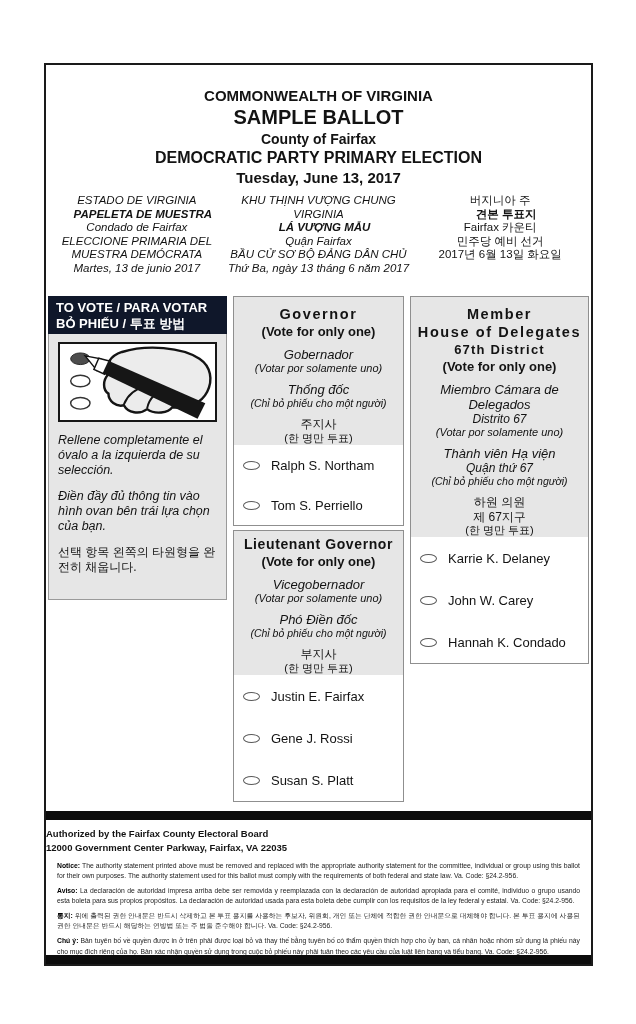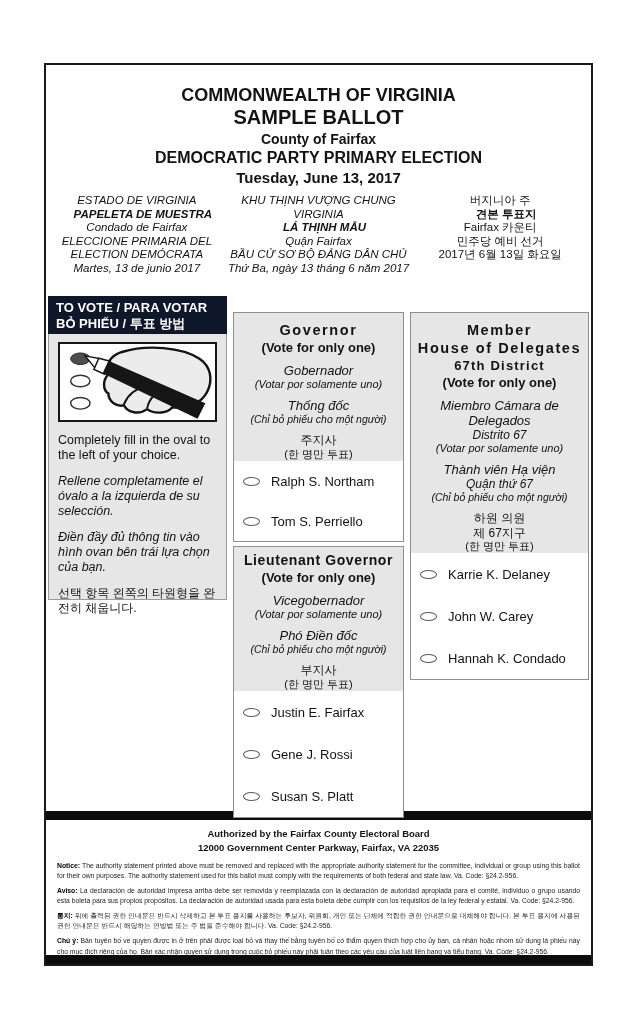--- a/index.html
+++ b/index.html
@@ -10,21 +10,21 @@
     position: relative;
     width: 549px; height: 903px;
     margin: 63px 0 0 44px;
     border: 2px solid #1a1a1a;
     background: #fff;
     overflow: hidden;
   }
 
   
   .title-block { padding-top: 21px; text-align: center; font-weight: bold; }
-  .t1 { font-size: 18px; line-height: 19px; }
+  .t1 { font-size: 15px; line-height: 19px; }
   .t2 { font-size: 20px; line-height: 25px; }
   .t3 { font-size: 14px; line-height: 18px; }
   .t4 { font-size: 16px; line-height: 20px; }
   .t5 { font-size: 15px; line-height: 19px; }
 
   
   .translations { display: flex; margin-top: 7px; }
   .trans-col { flex: 1; text-align: center; font-size: 11.5px; line-height: 13.5px; }
   .trans-col.it { font-style: italic; }
   .trans-line.b { font-weight: bold; margin-left: 12px; }
@@ -44,21 +44,21 @@
     background: #e6e6e6; border: 1px solid #9a9a9a; border-top: none;
     height: 266px; padding: 8px 9px;
   }
   .illus { background: #fff; border: 2px solid #161616; height: 80px; margin-bottom: 11px; }
   .illus svg { display: block; width: 100%; height: 100%; }
   .instr { font-size: 12.5px; line-height: 15px; margin-bottom: 11px; }
   .instr.it { font-style: italic; }
   .instr.ko { font-size: 12px; margin-bottom: 0; }
 
   
-  .contest { border: 1px solid #8f8f8f; background: #fff; margin-top: 16px; }
+  .contest { border: 1px solid #8f8f8f; background: #fff; }
   .contest-header { background: #e6e6e6; text-align: center; padding-top: 8px; }
   .contest-title { font-weight: bold; font-size: 14.5px; letter-spacing: 1.6px; line-height: 18px; }
   .contest-title.small { font-size: 13px; letter-spacing: 1.2px; line-height: 17px; }
   .contest-title.tight { font-size: 14px; letter-spacing: 0.6px; }
   .contest-vote { font-weight: bold; font-size: 13px; line-height: 17px; }
   .lang-group { margin-top: 7px; }
   .lang-title { font-style: italic; font-size: 13px; line-height: 15px; }
   .lang-sub   { font-style: italic; font-size: 12px; line-height: 14px; }
   .lang-vote  { font-style: italic; font-size: 10.5px; line-height: 13px; }
   .lang-title.ko, .lang-sub.ko { font-style: normal; font-size: 12px; }
@@ -74,21 +74,21 @@
   .oval {
     width: 17px; height: 9px; border: 1px solid #5a5a5a;
     border-radius: 50%; background: #fff; flex: 0 0 auto;
   }
   .cname { font-size: 13px; margin-left: 11px; white-space: nowrap; }
 
   .ltgov { margin-top: 4px; }
 
   
   .footer-bar { height: 9px; background: #0c0c0c; margin-top: 45px; }
-  .authorized { text-align: center; font-weight: bold; font-size: 9.5px; line-height: 14px; margin-top: 7px; }
+  .authorized { text-align: left; font-weight: bold; font-size: 9.5px; line-height: 14px; margin-top: 7px; }
   .notices { margin: 6px 11px 0 11px; }
   .notice { font-size: 6.8px; line-height: 10.3px; text-align: justify; margin-bottom: 4.5px; color: #222; }
   .notice b { color: #000; }
   .bottom-bar { position: absolute; left: 0; right: 0; bottom: 0; height: 9px; background: #0c0c0c; }
 </style>
 </head>
 <body>
 
 <div class="ballot">
 
@@ -99,27 +99,27 @@
     <div class="t4">DEMOCRATIC PARTY PRIMARY ELECTION</div>
     <div class="t5">Tuesday, June 13, 2017</div>
   </div>
 
   <div class="translations">
     <div class="trans-col it">
       <div class="trans-line">ESTADO DE VIRGINIA</div>
       <div class="trans-line b">PAPELETA DE MUESTRA</div>
       <div class="trans-line">Condado de Fairfax</div>
       <div class="trans-line">ELECCIONE PRIMARIA DEL</div>
-      <div class="trans-line">ELECTION DEMÓCRATA</div>
+      <div class="trans-line">MUESTRA DEMÓCRATA</div>
       <div class="trans-line">Martes, 13 de junio 2017</div>
     </div>
     <div class="trans-col it">
       <div class="trans-line">KHU THỊNH VƯỢNG CHUNG</div>
       <div class="trans-line">VIRGINIA</div>
-      <div class="trans-line b">LÁ THỊNH MẪU</div>
+      <div class="trans-line b">LÁ VƯỢNG MẪU</div>
       <div class="trans-line">Quận Fairfax</div>
       <div class="trans-line">BẦU CỬ SƠ BỘ ĐẢNG DÂN CHỦ</div>
       <div class="trans-line">Thứ Ba, ngày 13 tháng 6 năm 2017</div>
     </div>
     <div class="trans-col">
       <div class="trans-line">버지니아 주</div>
       <div class="trans-line b">견본 투표지</div>
       <div class="trans-line">Fairfax 카운티</div>
       <div class="trans-line">민주당 예비 선거</div>
       <div class="trans-line">2017년 6월 13일 화요일</div>
@@ -140,21 +140,20 @@
             <ellipse cx="21" cy="38" rx="10" ry="6" fill="#ffffff" stroke="#333" stroke-width="1.5"></ellipse>
             <ellipse cx="21" cy="61" rx="10" ry="6" fill="#ffffff" stroke="#333" stroke-width="1.5"></ellipse>
             <path d="M64,8 C90,0 126,3 144,15 C156,23 158,37 152,49 C146,61 132,67 116,65 C112,71 98,73 90,67 C82,73 70,71 66,63 C58,65 50,59 50,51 C44,47 44,37 50,31 C46,21 52,12 64,8 Z" fill="#ececec" stroke="#141414" stroke-width="2.5"></path>
             <path d="M66,62 C70,52 78,46 88,44" fill="none" stroke="#141414" stroke-width="2"></path>
             <path d="M90,66 C92,56 100,48 110,46" fill="none" stroke="#141414" stroke-width="2"></path>
             <polygon points="26,12 42,15 38,27" fill="#ffffff" stroke="#111" stroke-width="1.5"></polygon>
             <polygon points="40,14.5 52,17.5 46,31 35,26" fill="#ffffff" stroke="#111" stroke-width="1.5"></polygon>
             <polygon points="50,17 150,61 142,77 44,30" fill="#161616"></polygon>
           </svg>
         </div>
-        <p class="instr">Completely fill in the oval to the left of your choice.</p>
         <p class="instr it">Rellene completamente el óvalo a la izquierda de su selección.</p>
         <p class="instr it">Điền đầy đủ thông tin vào hình ovan bên trái lựa chọn của bạn.</p>
         <p class="instr ko">선택 항목 왼쪽의 타원형을 완전히 채웁니다.</p>
       </div>
     </div>
 
     <div class="col-mid">
 
       <div class="contest">
         <div class="contest-header gov-header">

